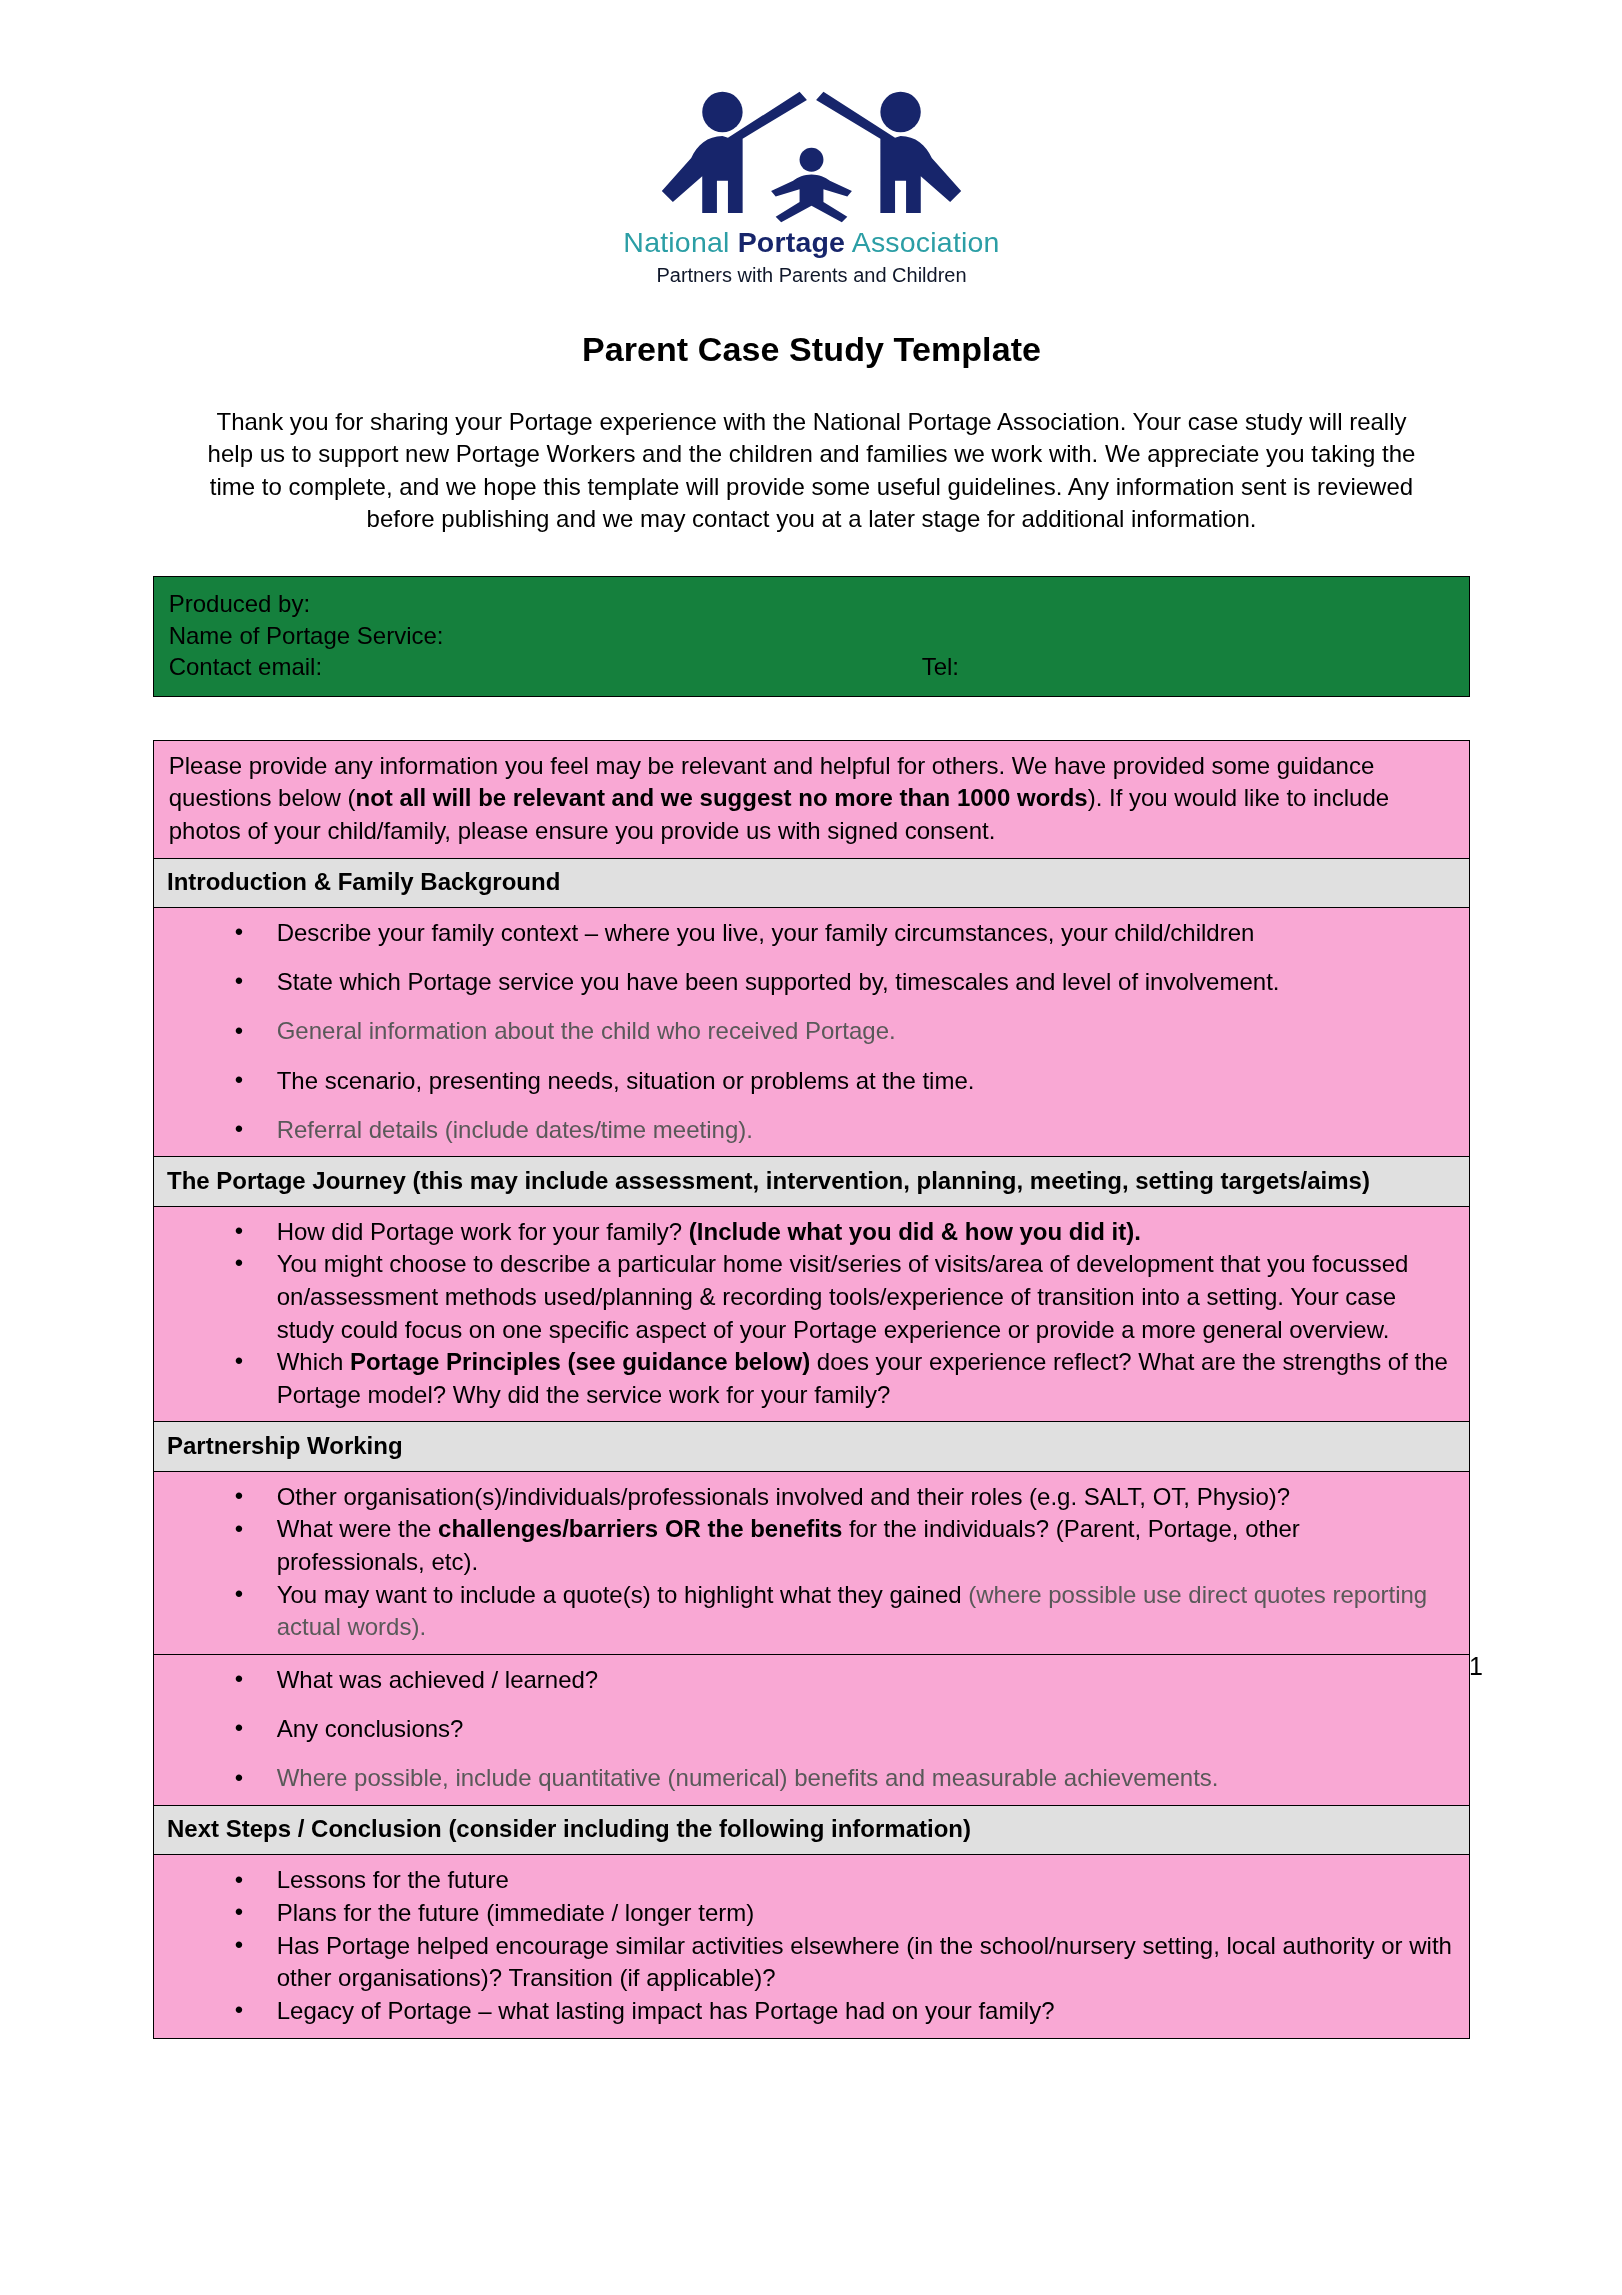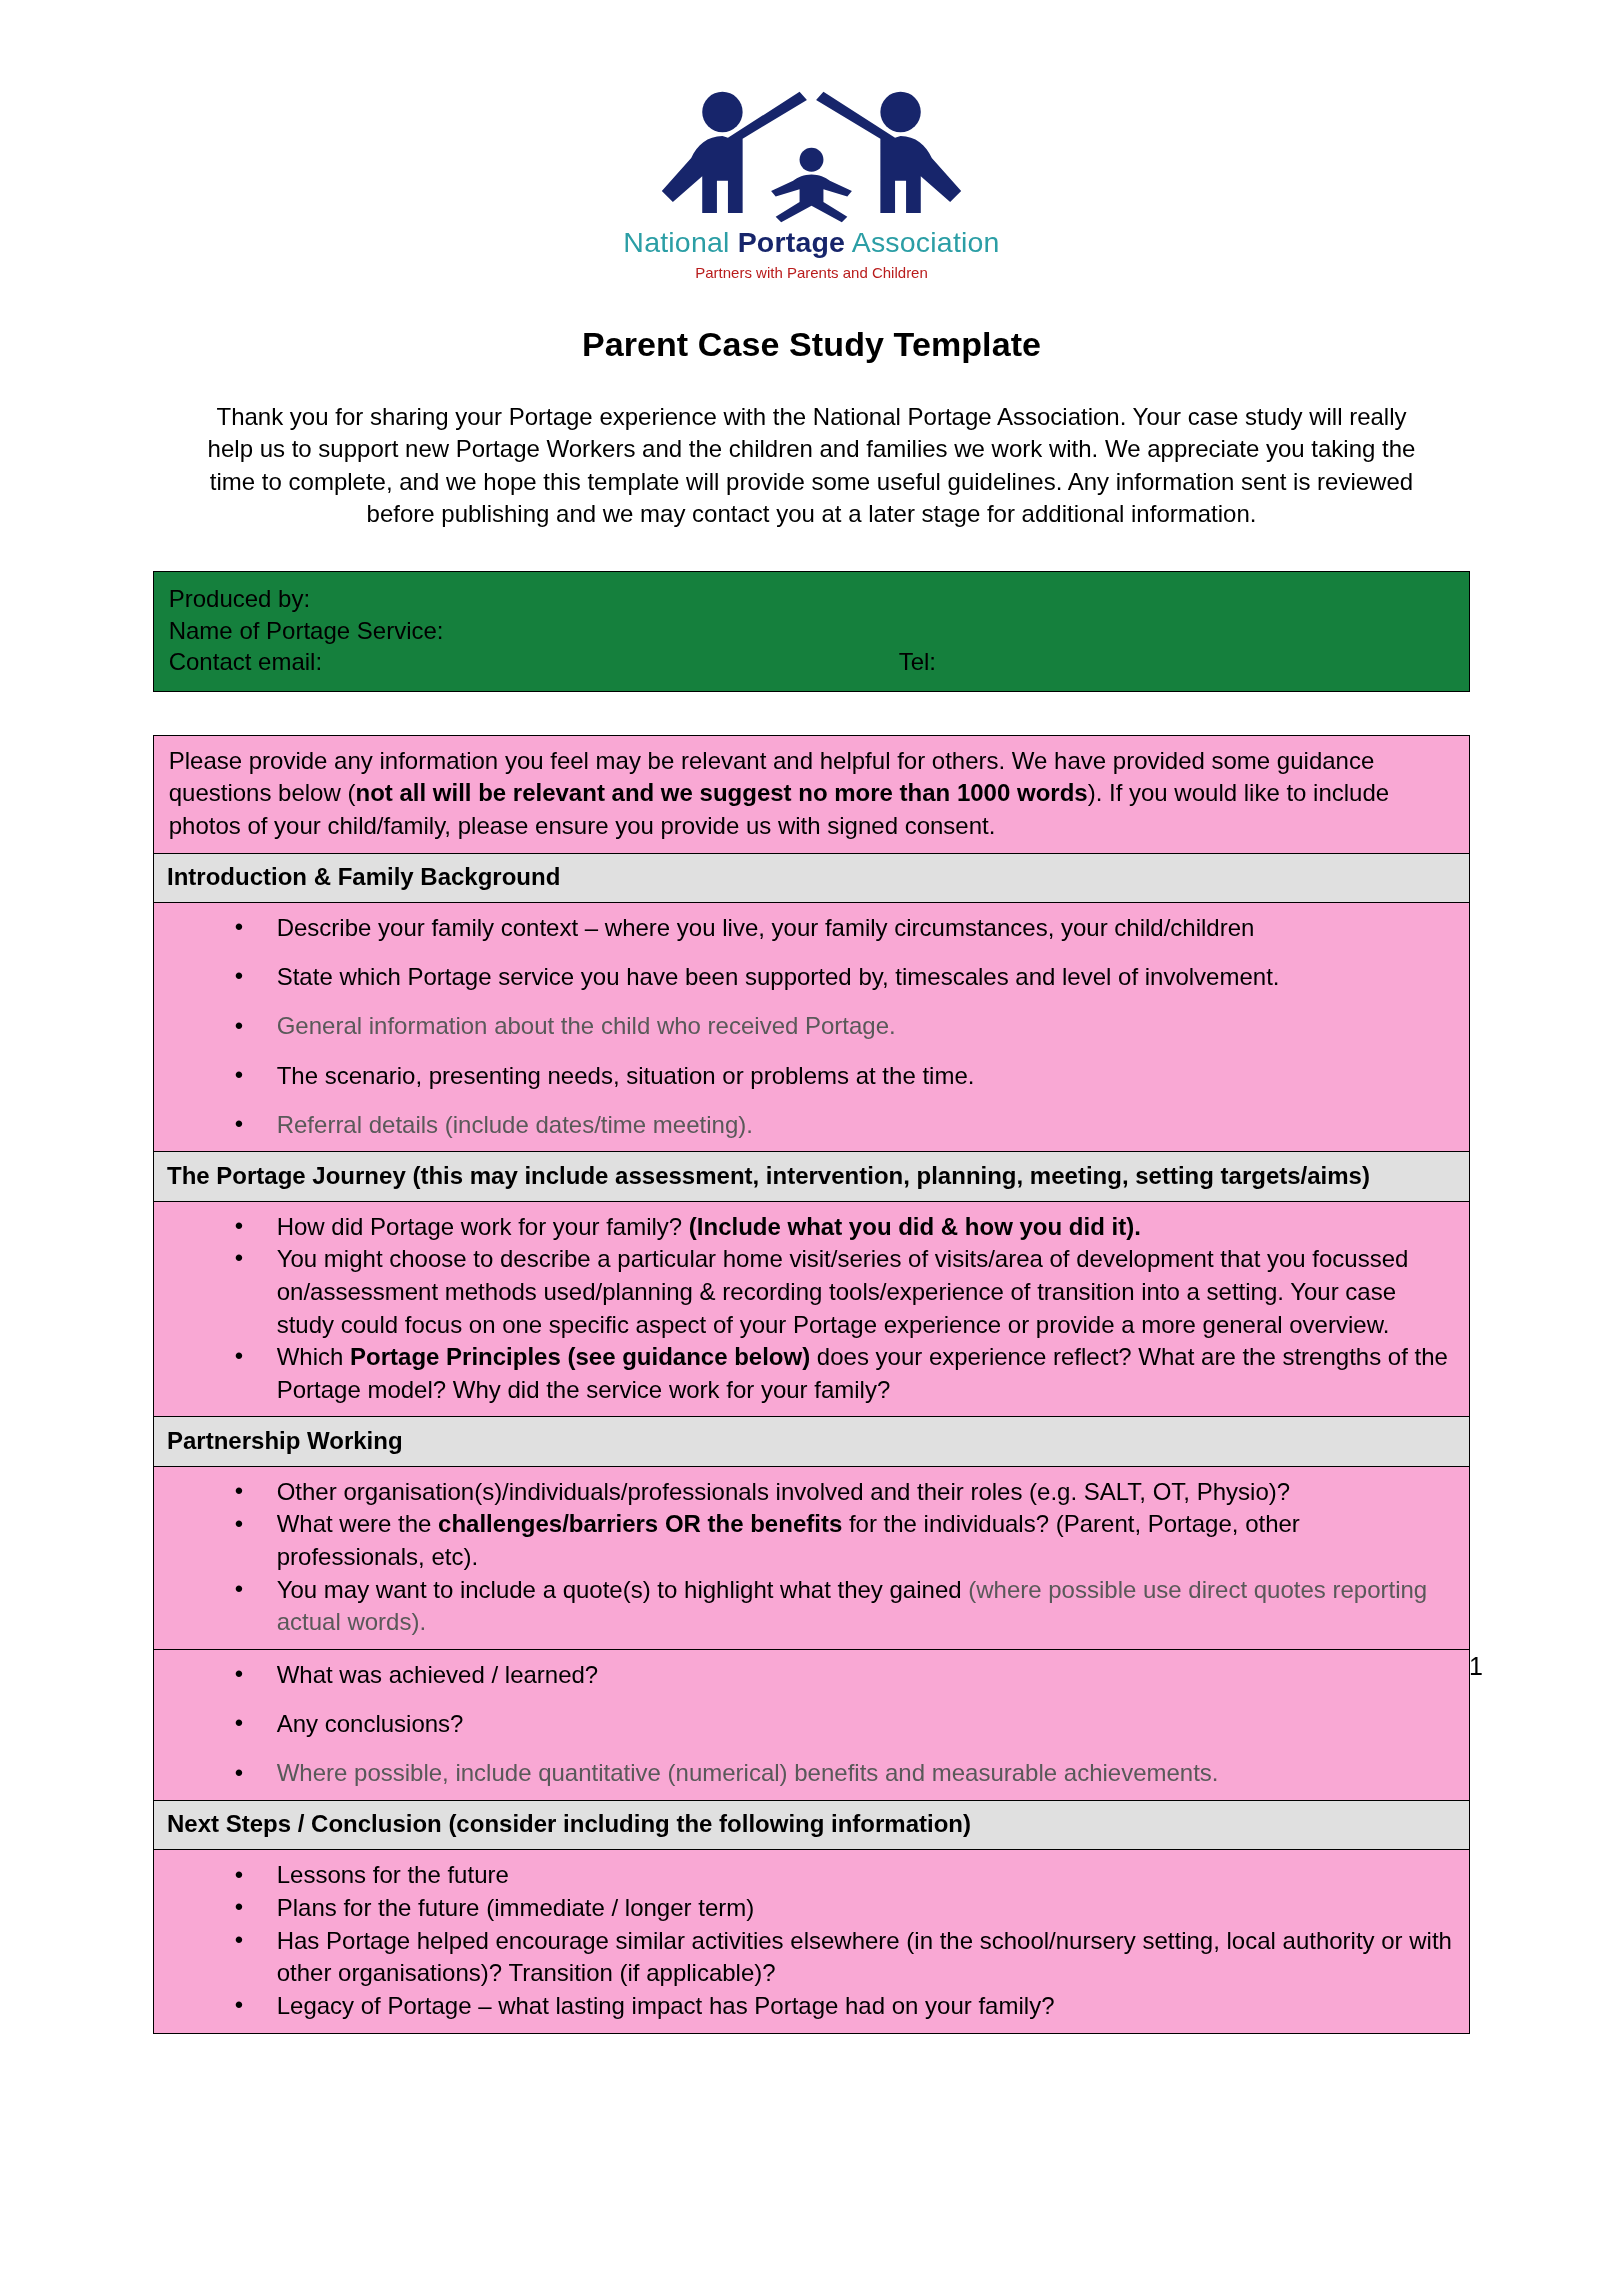--- a/index.html
+++ b/index.html
@@ -44,22 +44,22 @@
   }
   .logo-line1 {
     font-size: 28.5px;
     letter-spacing: 0.2px;
     white-space: nowrap;
   }
   .logo-line1 .teal { color: #2b9ea5; }
   .logo-line1 .navy { color: #17256b; font-weight: bold; }
   .logo-line2 {
     margin-top: 8.3px;
-    font-size: 15px;
-    color: #b91c1c;
+    font-size: 20px;
+    color: #0f172a;
     white-space: nowrap;
   }
 
   
   .doc-title {
     text-align: center;
     font-size: 34px;
     font-weight: bold;
     margin-top: 45px;
     letter-spacing: 0.1px;
@@ -85,21 +85,21 @@
     margin-top: 40px;
     padding: 11px 14.7px 13px 14.7px;
   }
   .prod-line {
     font-size: 24px;
     line-height: 1.32;
     position: relative;
   }
   .prod-line .tel {
     position: absolute;
-    left: 730px;
+    left: 753px;
     top: 0;
   }
 
   
   #main-table {
     width: 1317px;
     margin: 43px auto 0 auto;
     border: 1.8px solid #000;
     border-collapse: collapse;
     background: #f9a8d4;

